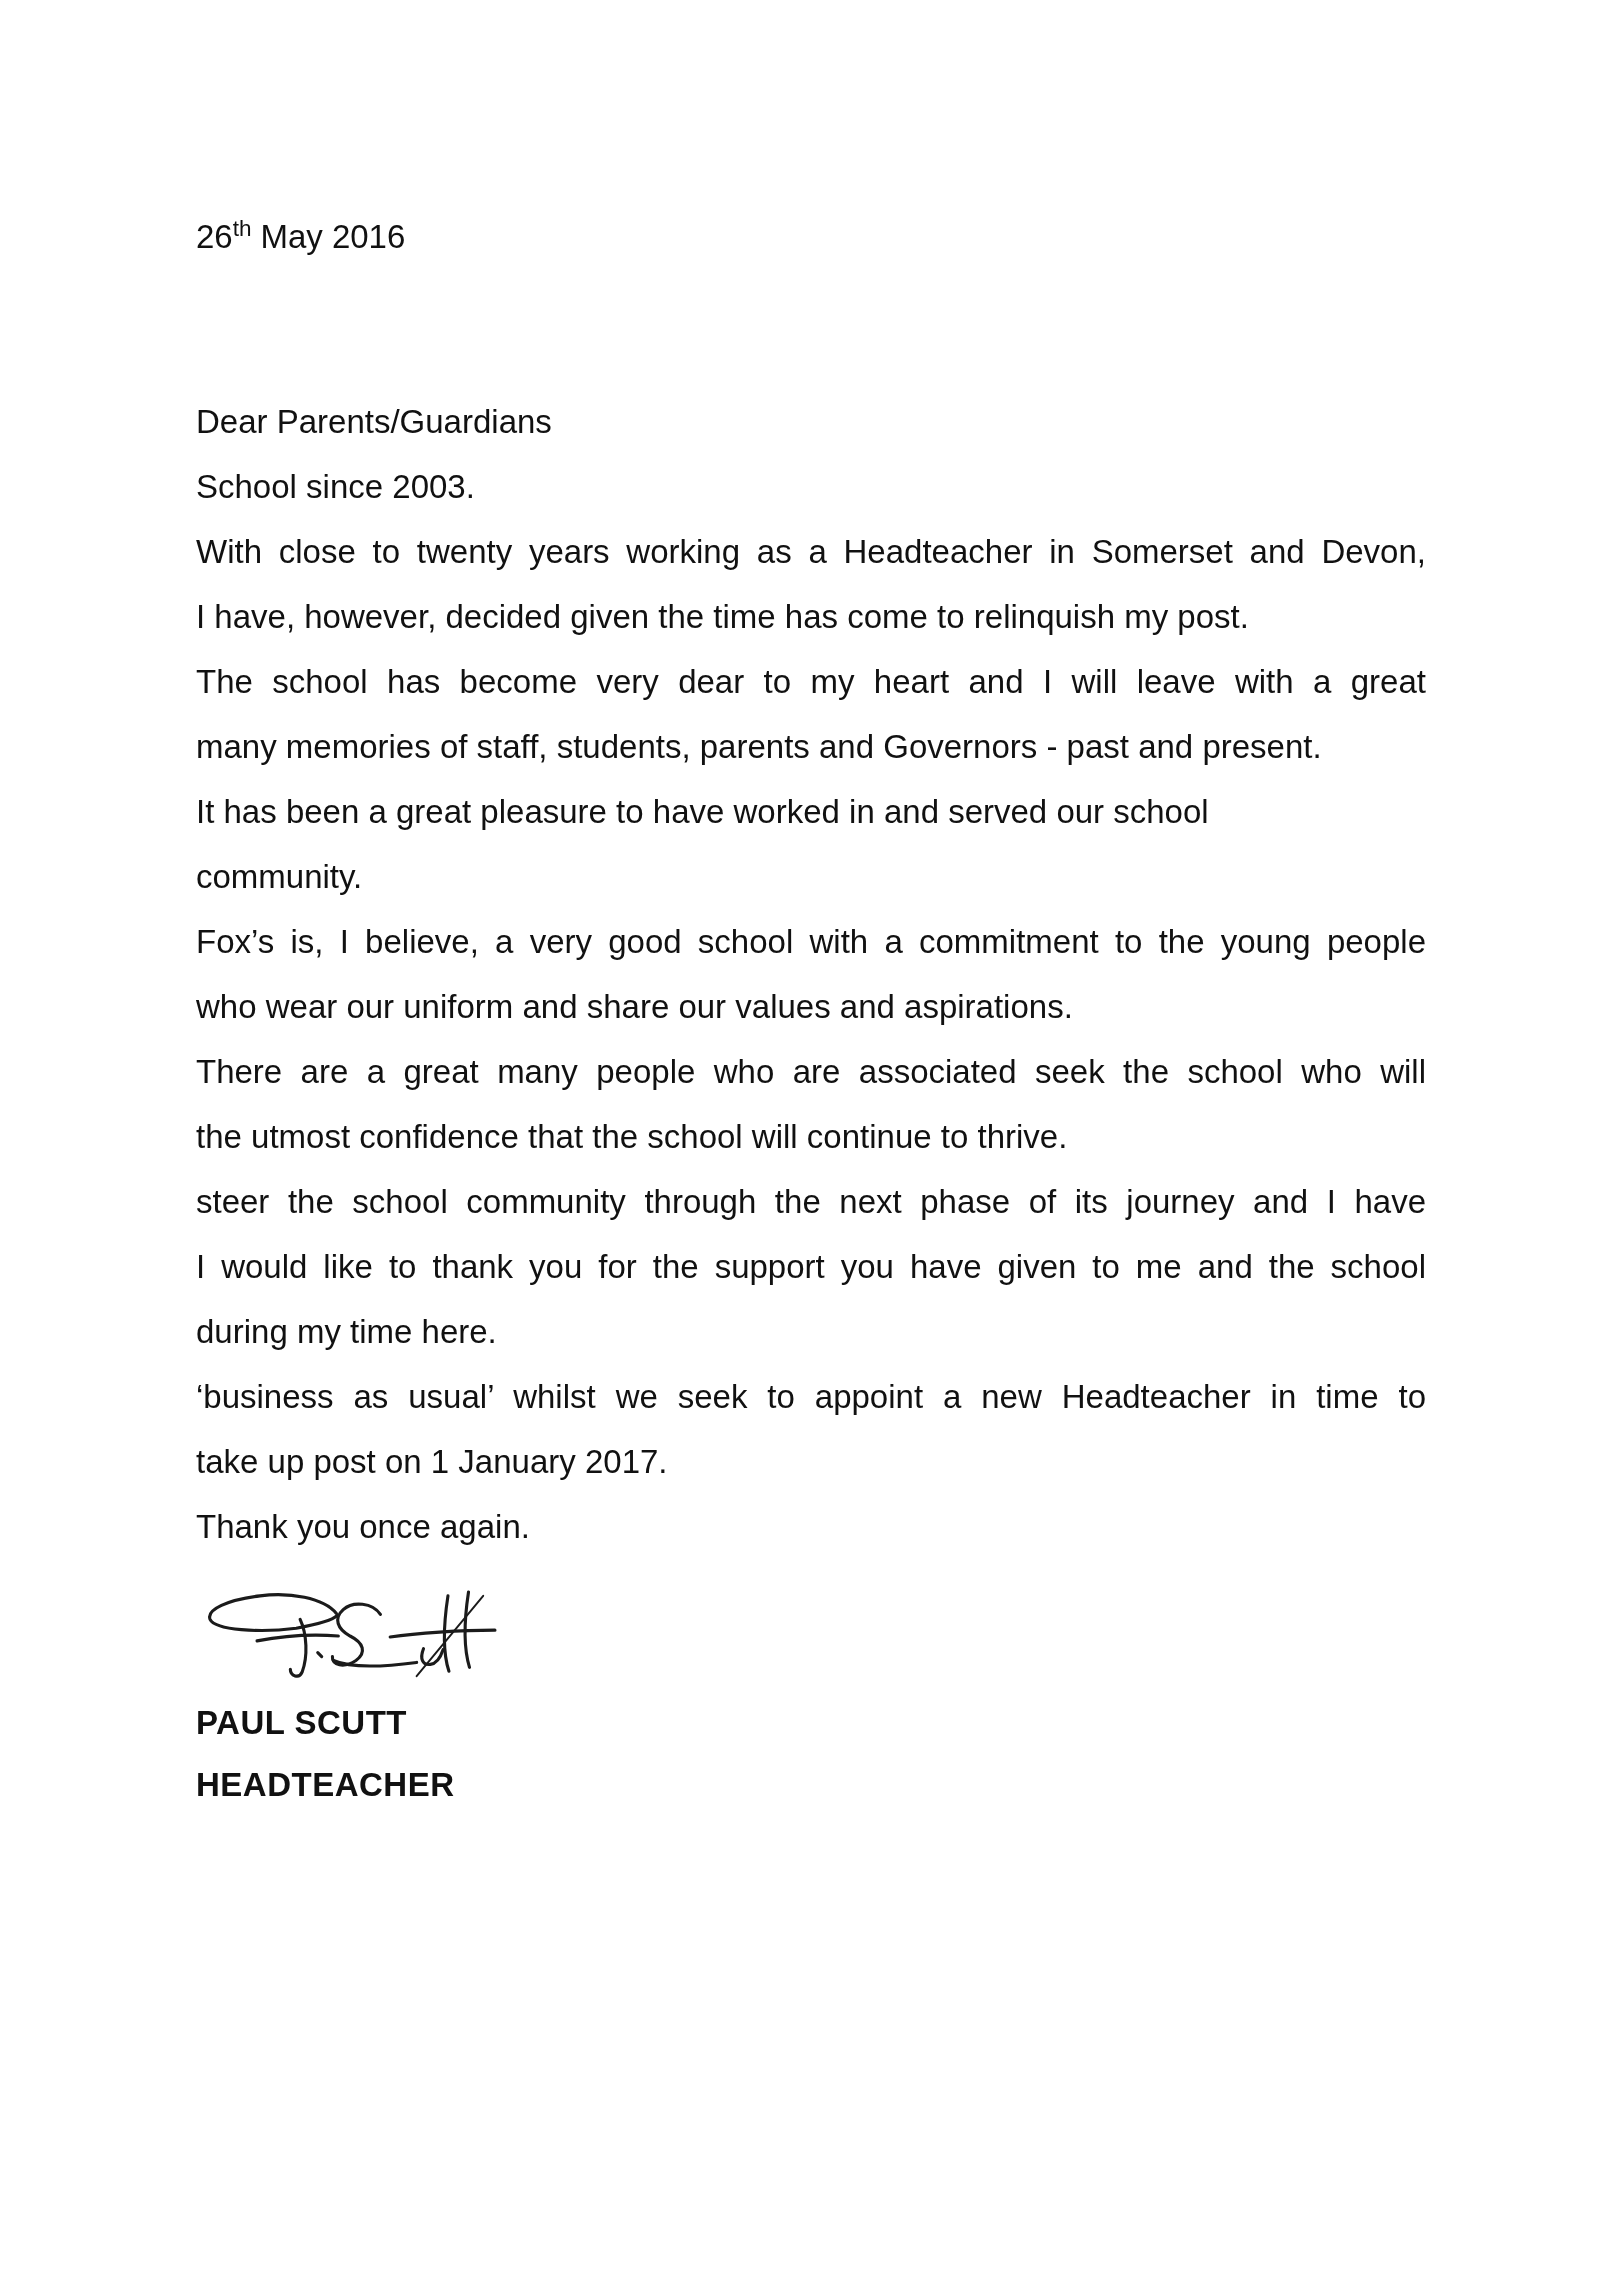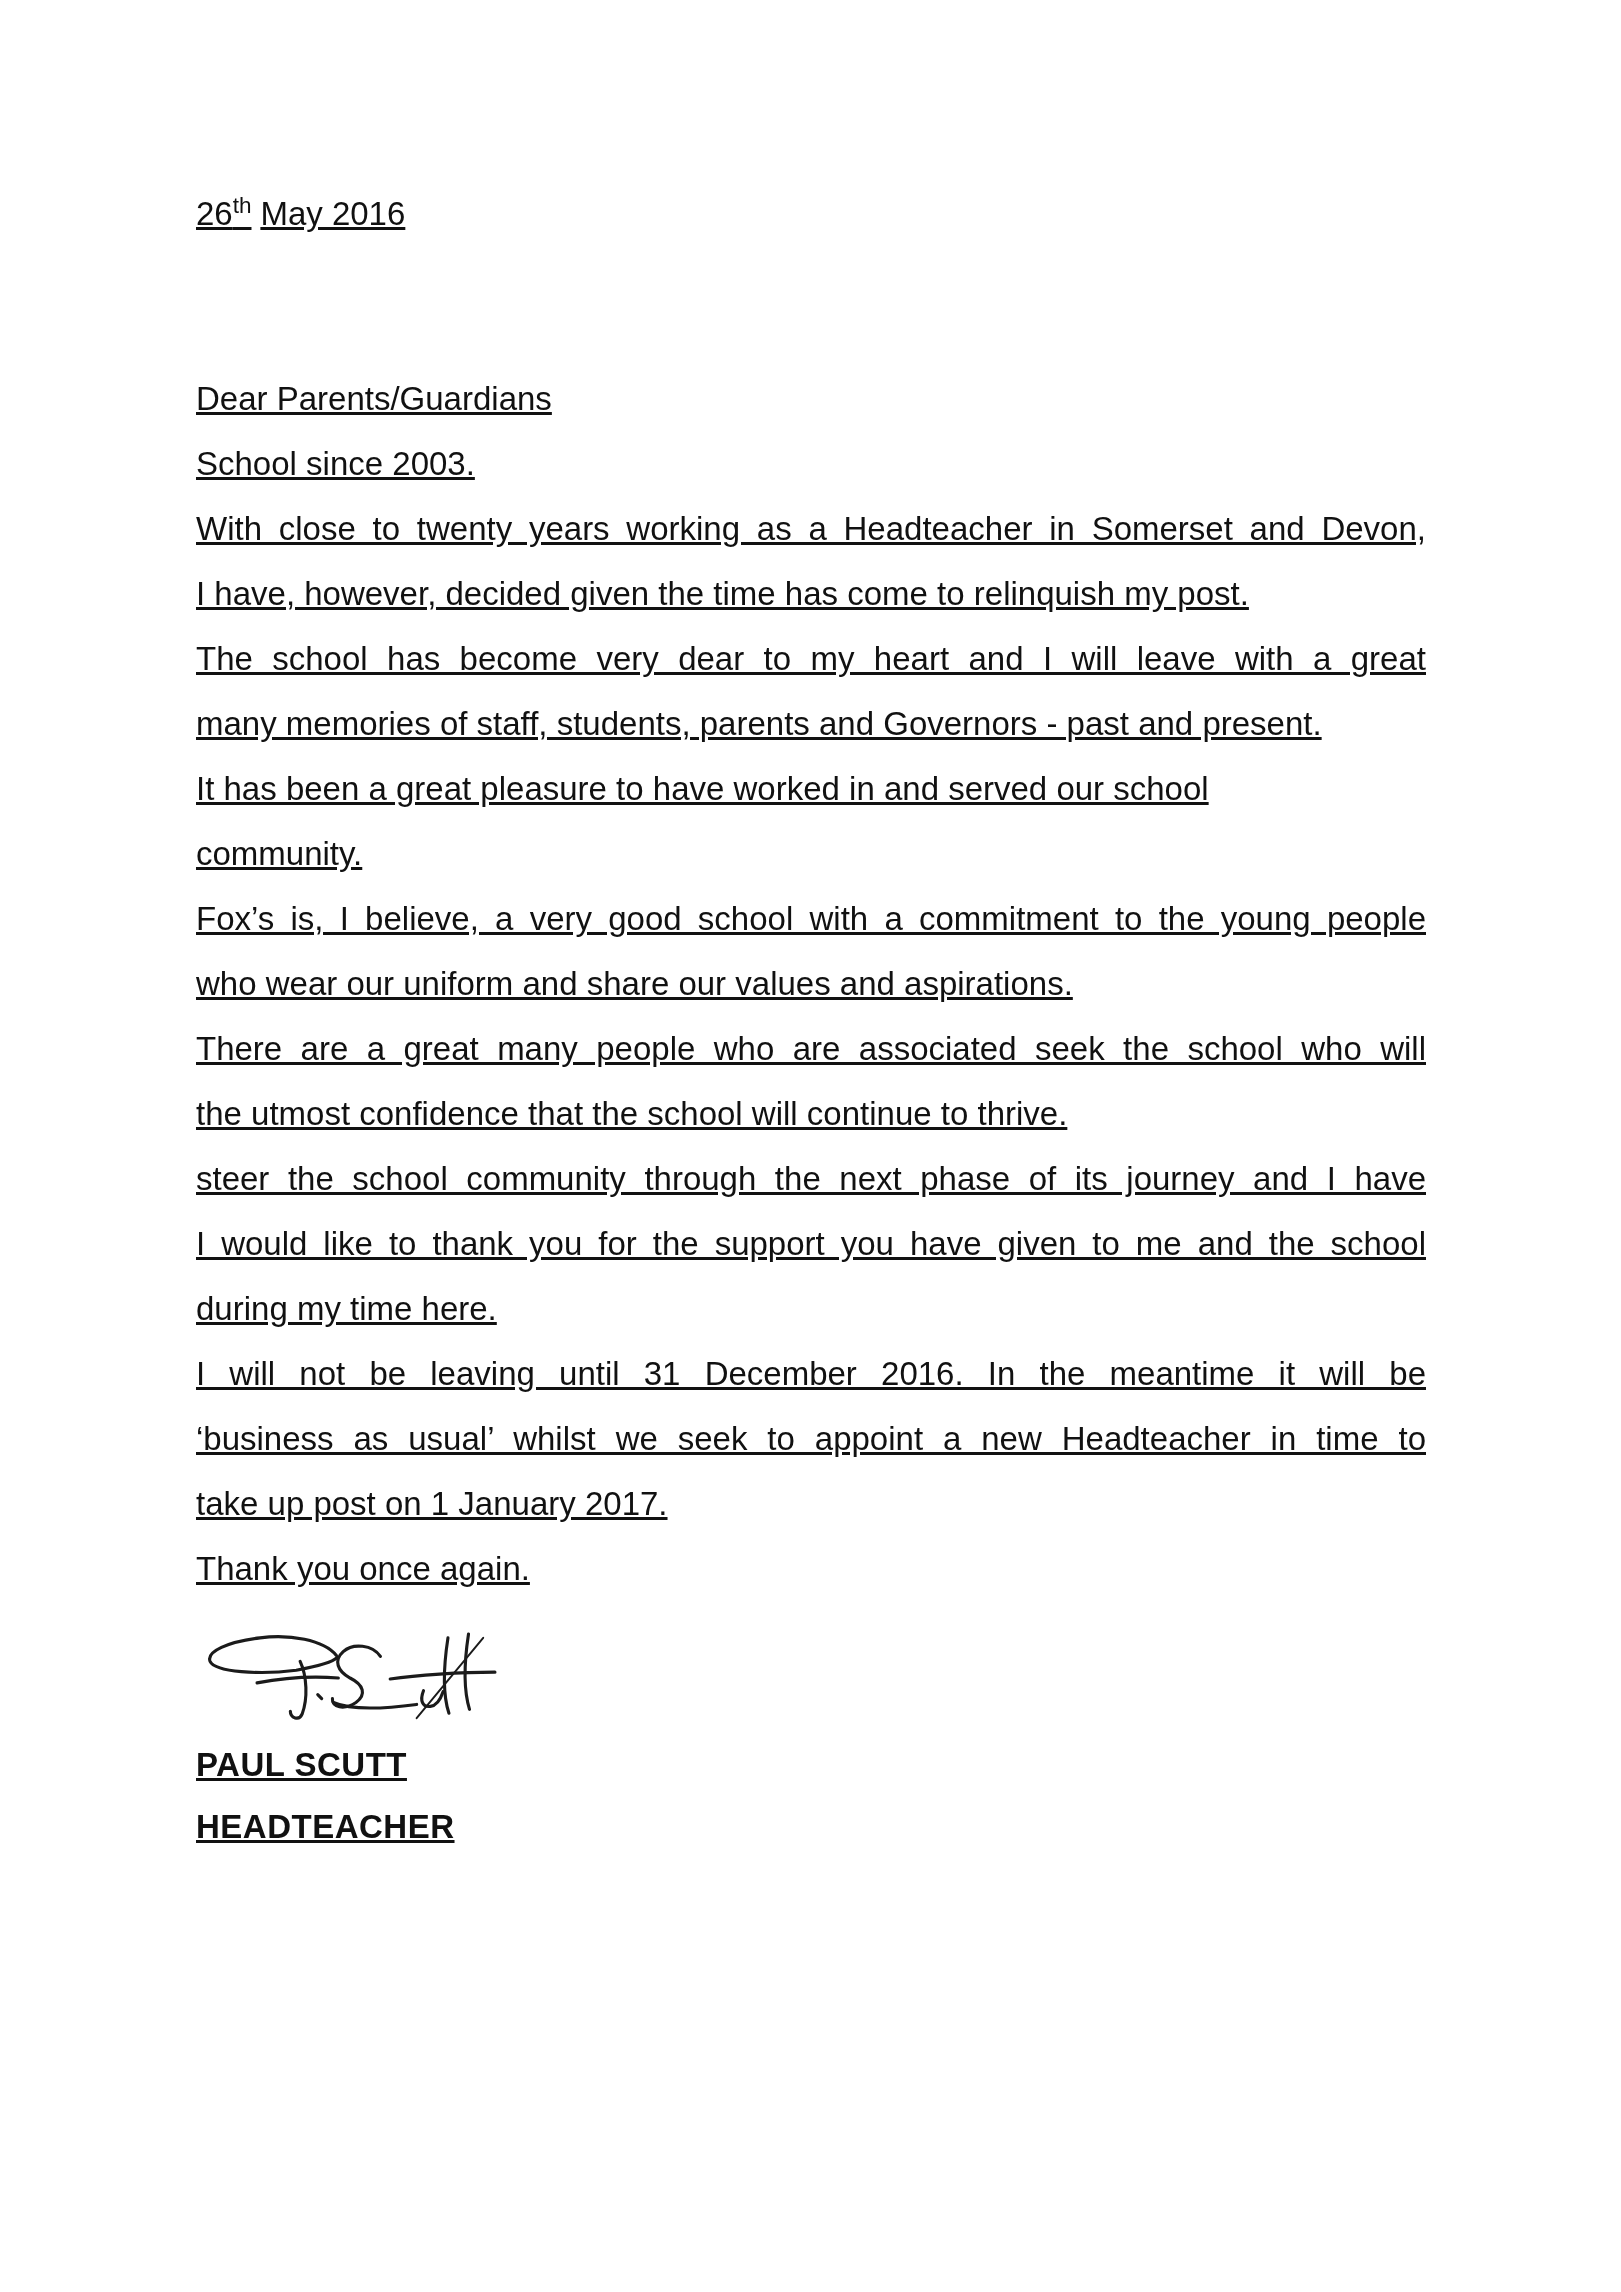--- a/index.html
+++ b/index.html
@@ -11,23 +11,22 @@
     width: 1621px;
     height: 2293px;
     position: relative;
     font-family: "Liberation Sans", "DejaVu Sans", sans-serif;
     color: #111111;
     overflow: hidden;
   }
   .content {
     position: absolute;
     left: 196px;
-    top: 189px;
+    top: 212px;
     width: 1230px;
-    text-decoration: underline;
   }
   .dateline {
     font-size: 33px;
     line-height: 49px;
     margin-bottom: 132px;
     white-space: nowrap;
   }
   .ord {
     font-size: 22.5px;
     position: relative;
@@ -89,21 +88,20 @@
       <div class="para">
         <div class="line j">There are a great many people who are associated seek the school who will</div>
         <div class="line">the utmost confidence that the school will continue to thrive.</div>
         <div class="line j">steer the school community through the next phase of its journey and I have</div>
       </div>
       <div class="para">
         <div class="line j">I would like to thank you for the support you have given to me and the school</div>
         <div class="line">during my time here.</div>
       </div>
       <div class="para">
-        <div class="line j">I will not be leaving until 31 December 2016. In the meantime it will be</div>
         <div class="line j">‘business as usual’ whilst we seek to appoint a new Headteacher in time to</div>
         <div class="line">take up post on 1 January 2017.</div>
       </div>
       <div class="para">
         <div class="line">Thank you once again.</div>
       </div>
     </div>
 
   <div class="sig-wrap">
     <svg width="294" height="93" viewBox="0 0 300 95" aria-label="handwritten signature">

